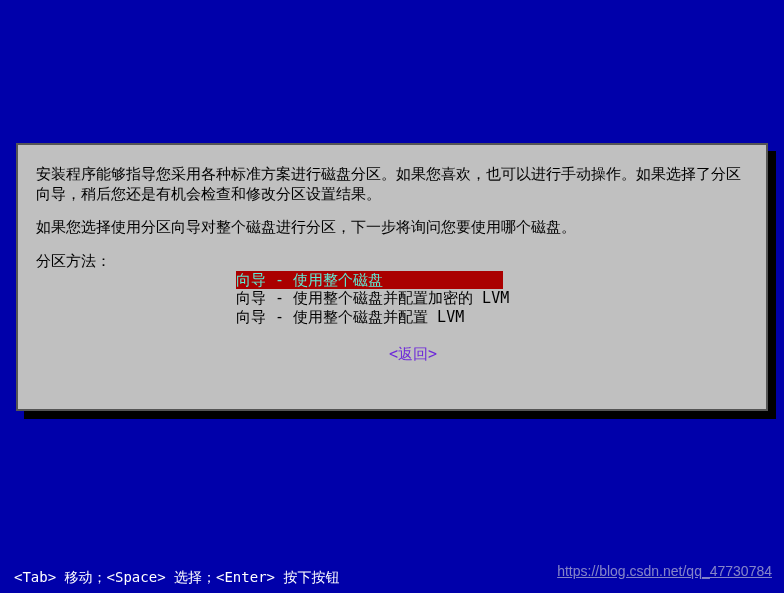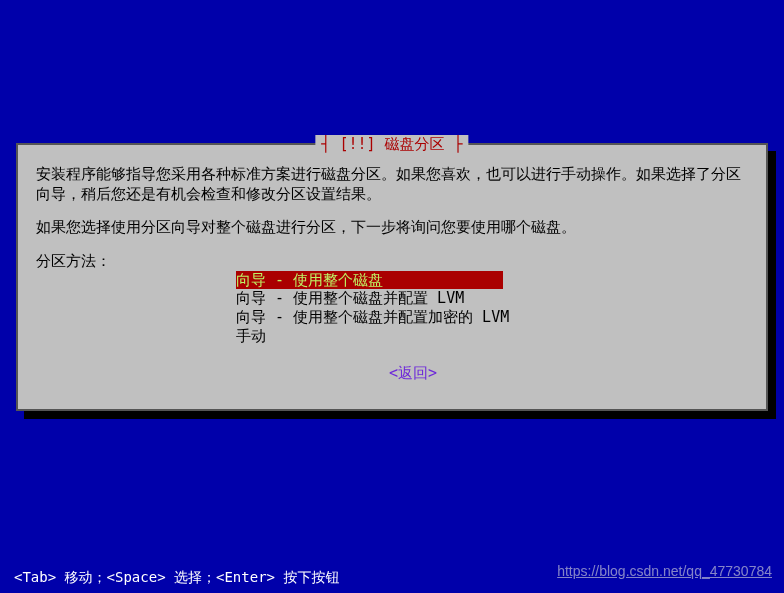--- a/index.html
+++ b/index.html
@@ -63,21 +63,21 @@
       margin-bottom: 18px;
     }
     .option {
       color: #000;
       line-height: 1.25;
       white-space: pre;
       cursor: pointer;
     }
     .option.selected {
       background: #aa0000;
-      color: #bef264;
+      color: #5eead4;
       display: inline-block;
       padding-right: 120px;
     }
     .back {
       margin-left: 42px;
       color: #6d28d9;
       cursor: pointer;
       text-align: center;
     }
     .footer-hint {
@@ -98,31 +98,29 @@
       font-family: sans-serif;
       text-decoration: underline;
     }
   </style>
 </head>
 <body>
 
 <div class="dialog-wrapper">
   <div class="dialog-shadow"></div>
   <div class="dialog">
-    <div class="dialog-title">┤ [!!] 磁盘分区 ├</div>
 
     <div class="body-text">安装程序能够指导您采用各种标准方案进行磁盘分区。如果您喜欢，也可以进行手动操作。如果选择了分区向导，稍后您还是有机会检查和修改分区设置结果。</div>
     <div class="body-text">如果您选择使用分区向导对整个磁盘进行分区，下一步将询问您要使用哪个磁盘。</div>
     <div class="method-label">分区方法：</div>
 
     <div class="options">
       <div><span class="option selected">向导 - 使用整个磁盘</span></div>
+      <div><span class="option">向导 - 使用整个磁盘并配置加密的 LVM</span></div>
       <div><span class="option">向导 - 使用整个磁盘并配置 LVM</span></div>
-      <div><span class="option">向导 - 使用整个磁盘并配置加密的 LVM</span></div>
-      <div><span class="option">手动</span></div>
     </div>
 
     <div class="back">&lt;返回&gt;</div>
   </div>
 </div>
 
 <div class="footer-hint">&lt;Tab&gt; 移动；&lt;Space&gt; 选择；&lt;Enter&gt; 按下按钮</div>
 <div class="watermark">https://blog.csdn.net/qq_47730784</div>
 
 </body></html>

